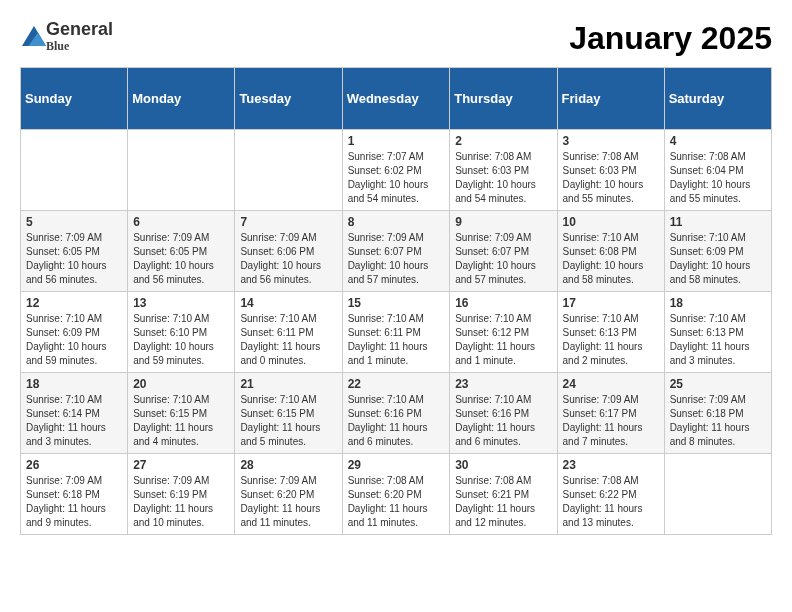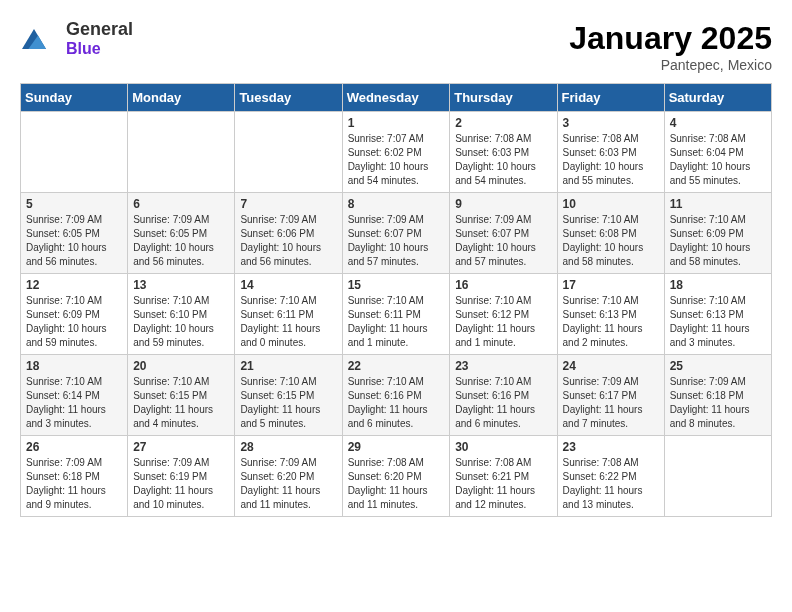--- a/index.html
+++ b/index.html
@@ -12,36 +12,37 @@
     }
     .header {
       display: flex;
       justify-content: space-between;
       align-items: flex-start;
       margin-bottom: 10px;
     }
     .logo {
       display: flex;
       align-items: center;
-      gap: 20px;
+      gap: 0;
     }
     .logo-text {
       display: flex;
       flex-direction: column;
       line-height: 1.1;
     }
     .logo-general {
       font-size: 18px;
       font-weight: bold;
       color: #333;
     }
     .logo-blue {
-      font-size: 16px;
-      font-weight: bold;
-      color: #6d28d9;
+      font-size: 12px;
+      font-weight: bold;
+      color: #404040;
+      font-family: Liberation Serif, serif;
     }
     .logo-icon {
       width: 24px;
       height: 20px;
       margin-left: 2px;
     }
     .title-area {
       text-align: right;
     }
     .month-title {
@@ -56,21 +57,21 @@
     .calendar {
       width: 100%;
       border-collapse: collapse;
       border: 1px solid #ccc;
     }
     .calendar th {
       background-color: #2060a0;
       color: #fff;
       font-size: 13px;
       font-weight: bold;
-      padding: 6px 4px;
+      padding: 23px 4px;
       text-align: left;
       border: 1px solid #ccc;
     }
     .calendar td {
       vertical-align: top;
       padding: 4px 5px;
       border: 1px solid #ccc;
       font-size: 10.5px;
       color: #333;
       width: 108px;
@@ -103,21 +104,20 @@
       <polygon points="0,25 15,0 30,25" fill="#2060a0"></polygon>
       <polygon points="8,25 20,8 30,25" fill="#4090d0"></polygon>
     </svg>
     <div class="logo-text">
       <span class="logo-general">General</span>
       <span class="logo-blue">Blue</span>
     </div>
   </div>
   <div class="title-area">
     <div class="month-title">January 2025</div>
-    <div class="location-title">Pantepec, Mexico</div>
   </div>
 </div>
 
 <table class="calendar">
   <thead>
     <tr>
     <th>Sunday</th>
         <th>Monday</th>
         <th>Tuesday</th>
         <th>Wednesday</th>

